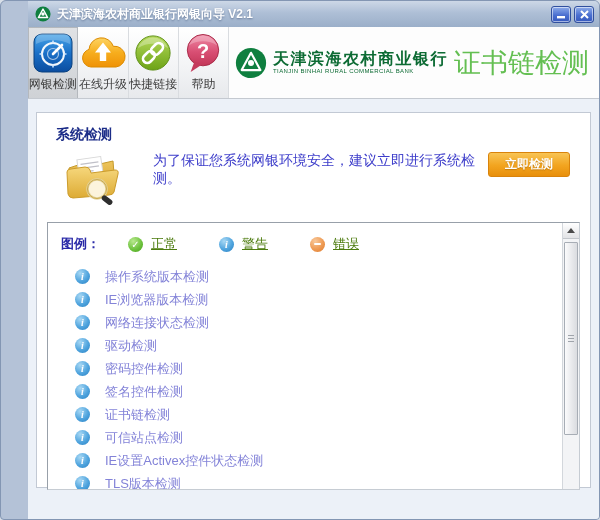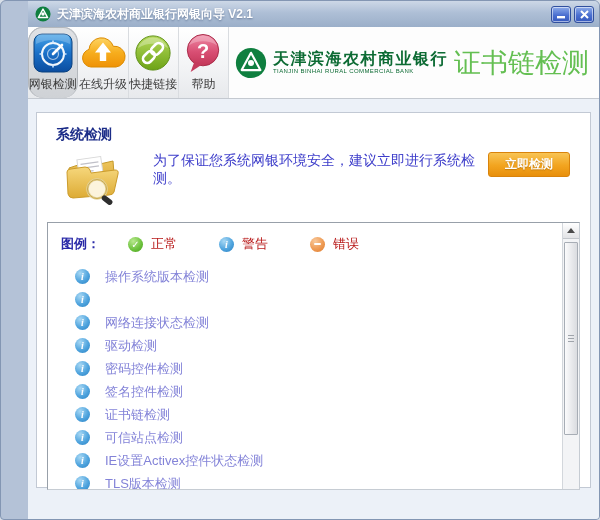--- a/index.html
+++ b/index.html
@@ -53,21 +53,20 @@
     display:flex;flex-direction:column;align-items:center;justify-content:center;
     border-right:1px solid #d9dce0;
     cursor:default;
   }
   .tool-btn .ticon{ height:40px;display:flex;align-items:center;justify-content:center; }
   .tool-btn .tlabel{ font-size:12px;color:#3c3c3c;margin-top:3px; }
   .tool-btn.active{
     background:linear-gradient(#e0e2e5,#cfd2d6);
     border-right:1px solid #b4b8bd;
     box-shadow:inset 1px 0 0 #b4b8bd, inset 0 1px 0 #b4b8bd;
-    border-radius:15px;
   }
   .brand{
     margin-left:auto;
     display:flex;align-items:center;
     background:#fdfdfd;
     padding:0 10px 0 6px;
   }
   .brand .blogo{ width:32px;height:32px;margin-right:6px; }
   .brand .btext{ display:flex;flex-direction:column;line-height:1.1; }
   .brand .bcn{ font-size:16px;font-weight:bold;color:#0d6b34;letter-spacing:1.5px;white-space:nowrap; }
@@ -101,21 +100,21 @@
     margin:16px 10px 0;
     height:268px;
     border:1px solid #98a0a9;
     border-right-color:#c6ccd3;border-bottom-color:#c6ccd3;
     background:#fff;
     overflow:hidden;
   }
   .legend-row{ display:flex;align-items:center; height:42px; padding-left:13px; }
   .legend-title{ font-size:13px;font-weight:bold;color:#2a2aa8; margin-right:28px; }
   .legend-item{ display:flex;align-items:center; margin-right:42px; }
-  .legend-item .llabel{ font-size:13px;color:#b91c1c;margin-left:8px; }
+  .legend-item .llabel{ font-size:13px;color:#4d7c0f;margin-left:8px;text-decoration:underline; }
 
   .dot{
     width:15px;height:15px;border-radius:50%;
     display:flex;align-items:center;justify-content:center;
     color:#fff;font-weight:bold;
     flex:0 0 auto;
   }
   .dot-ok{ background:radial-gradient(circle at 35% 28%,#b8e88e,#6fc33f 55%,#45a019); font-size:10px; }
   .dot-warn{ background:radial-gradient(circle at 35% 28%,#a8d8f4,#4fa4de 55%,#2b81c2); font-size:10px; font-family:"Liberation Serif",serif; font-style:italic; }
   .dot-err{ background:radial-gradient(circle at 35% 28%,#f8c89a,#ee9a53 55%,#dd7b2e); }
@@ -321,20 +320,21 @@
 
         <div class="check-rows">
 
             <div class="check-row">
               <span class="dot dot-warn">i</span>
               <span class="clabel">操作系统版本检测</span>
             </div>
 
             <div class="check-row">
               <span class="dot dot-warn">i</span>
+              <span class="clabel">IE浏览器版本检测</span>
             </div>
 
             <div class="check-row">
               <span class="dot dot-warn">i</span>
               <span class="clabel">网络连接状态检测</span>
             </div>
 
             <div class="check-row">
               <span class="dot dot-warn">i</span>
               <span class="clabel">驱动检测</span>

